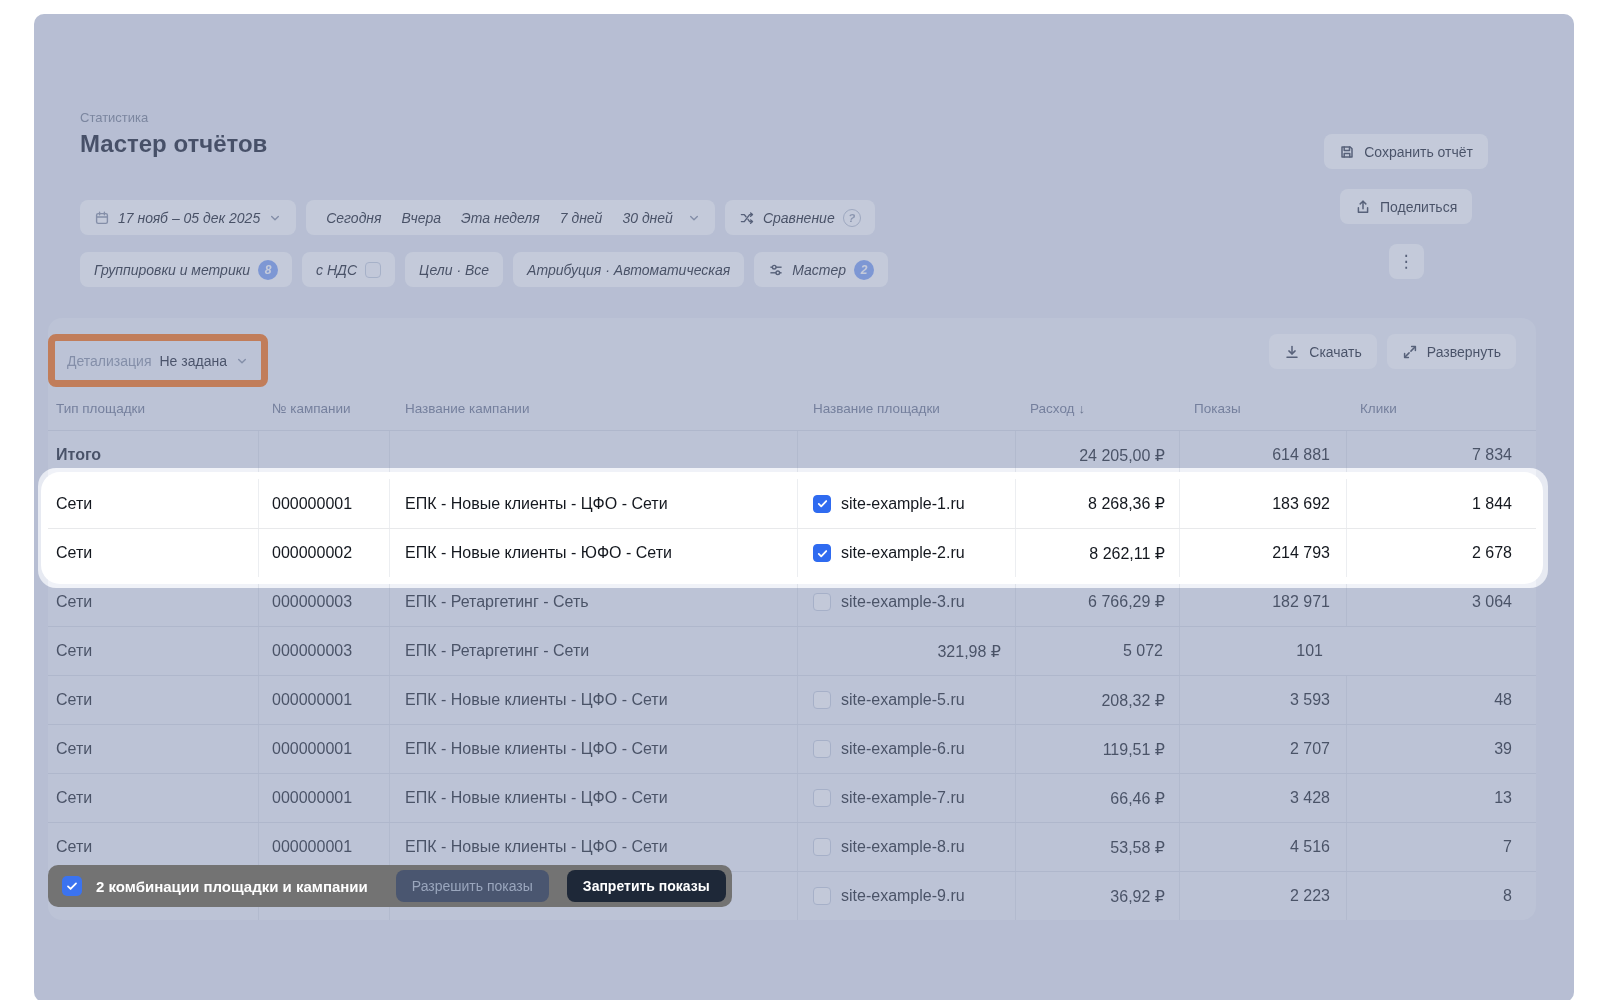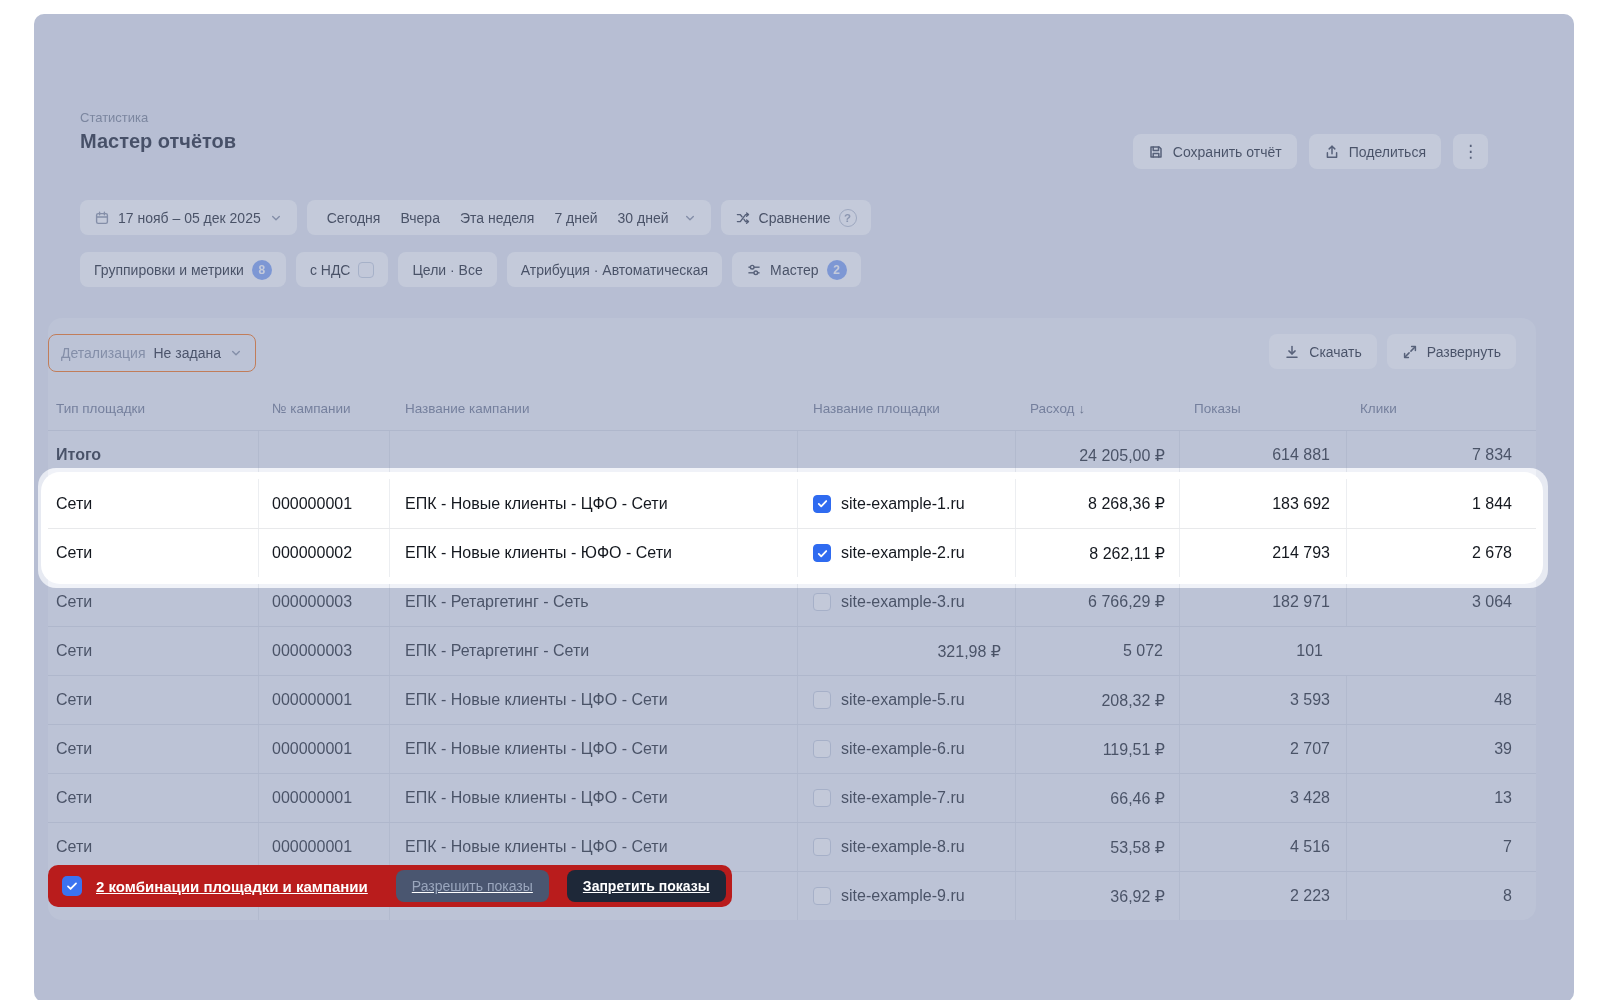--- a/index.html
+++ b/index.html
@@ -10,32 +10,32 @@
     font-family: "Liberation Sans", "DejaVu Sans", sans-serif;
     overflow: hidden;
     color: #22272f;
   }
   .app {
     position: absolute; left: 34px; top: 6px; width: 1540px; height: 988px;
     background: #e7eaf2; border-radius: 10px; overflow: hidden; margin-top: 8px;
   }
   
   .breadcrumb { position: absolute; left: 46px; top: 96px; font-size: 13px; color: #7b8394; }
-  .page-title { position: absolute; left: 46px; top: 116px; font-size: 20px; font-weight: 700; color: #1c2230; }
-  .top-actions { position: absolute; top: 120px; right: 86px; display: flex; gap: 12px; align-items: center; }
+  .page-title { position: absolute; left: 46px; top: 116px; font-size: 24px; font-weight: 700; color: #1c2230; }
+  .top-actions { position: absolute; top: 120px; right: 86px; display: flex; gap: 20px; align-items: center; flex-direction: column; }
   .btn {
     height: 35px; background: #ffffff; border: none; border-radius: 8px;
     display: inline-flex; align-items: center; gap: 9px; padding: 0 15px;
     font-size: 14px; color: #1f2530; font-family: inherit; cursor: pointer; white-space: nowrap;
   }
   .btn.icon-only { width: 35px; padding: 0; justify-content: center; font-size: 17px; color: #3a4150; }
   .icon { display: inline-flex; align-items: center; justify-content: center; color: #3a4150; flex: 0 0 auto; }
   .icon.muted { color: #8a93a5; }
   
-  .filters-row { position: absolute; left: 46px; display: flex; gap: 10px; align-items: flex-start; }
+  .filters-row { position: absolute; left: 46px; display: flex; gap: 10px; align-items: flex-start; font-style: italic; }
   .filters-row.r1 { top: 186px; }
   .filters-row.r2 { top: 238px; }
   .chip {
     height: 35px; background: #ffffff; border-radius: 8px; display: inline-flex;
     align-items: center; gap: 8px; padding: 0 14px; font-size: 14px; color: #20252f;
     cursor: pointer; white-space: nowrap;
   }
   .chip .seg { padding: 0 5px; }
   .quick .seg { padding: 0 6px; }
   .badge {
@@ -46,21 +46,21 @@
     width: 18px; height: 18px; border-radius: 50%; border: 1.5px solid #b9c1cf; color: #97a0b2;
     font-size: 11.5px; display: inline-flex; align-items: center; justify-content: center; font-weight: 700;
   }
   .mini-cbx { width: 16px; height: 16px; border-radius: 4px; border: 1px solid #c9d1df; background: #fbfcfe; }
   
   .panel {
     position: absolute; left: 14px; top: 304px; width: 1488px; height: 602px;
     background: #f0f2f8; border-radius: 14px;
   }
   .chip-outline {
-    position: absolute; left: 0; top: 16px; height: 38px; border: 1px solid #f97316; border-radius: 8px;
+    position: absolute; left: 0; top: 16px; height: 53px; border: 7px solid #f97316; border-radius: 8px;
     display: inline-flex; align-items: center; gap: 8px; padding: 0 12px; font-size: 14px; cursor: pointer;
   }
   .chip-outline .lbl { color: #8a93a5; }
   .chip-outline .val { color: #232835; }
   .panel-actions { position: absolute; right: 20px; top: 16px; display: flex; gap: 10px; }
   .grid-row {
     display: grid;
     grid-template-columns: 211px 131px 408px 218px 164px 167px 189px;
     align-items: stretch;
   }
@@ -100,22 +100,22 @@
   .rest-rows .t-row:first-child { border-top: none; }
   
   .dim-hole {
     position: absolute; left: 4px; top: 454px; width: 1510px; height: 120px; border-radius: 18px;
     box-shadow: 0 0 0 4000px rgba(124,138,172,0.45);
     z-index: 20; pointer-events: none;
   }
   
   .toast {
     position: absolute; left: 14px; top: 851px; height: 42px; z-index: 30;
-    background: #b91c1c; border-radius: 10px; display: inline-flex; align-items: center;
-    gap: 14px; padding: 0 6px 0 14px; color: #ffffff; text-decoration: underline;
+    background: #737373; border-radius: 10px; display: inline-flex; align-items: center;
+    gap: 14px; padding: 0 6px 0 14px; color: #ffffff;
   }
   .toast-cbx {
     width: 20px; height: 20px; border-radius: 5px; background: #3b73f0;
     display: inline-flex; align-items: center; justify-content: center; cursor: pointer; flex: 0 0 auto;
   }
   .toast-label { font-size: 15px; font-weight: 700; white-space: nowrap; }
   .toast-btn {
     height: 32px; border: none; border-radius: 8px; padding: 0 16px; font-size: 14px;
     font-family: inherit; cursor: pointer; white-space: nowrap;
   }

